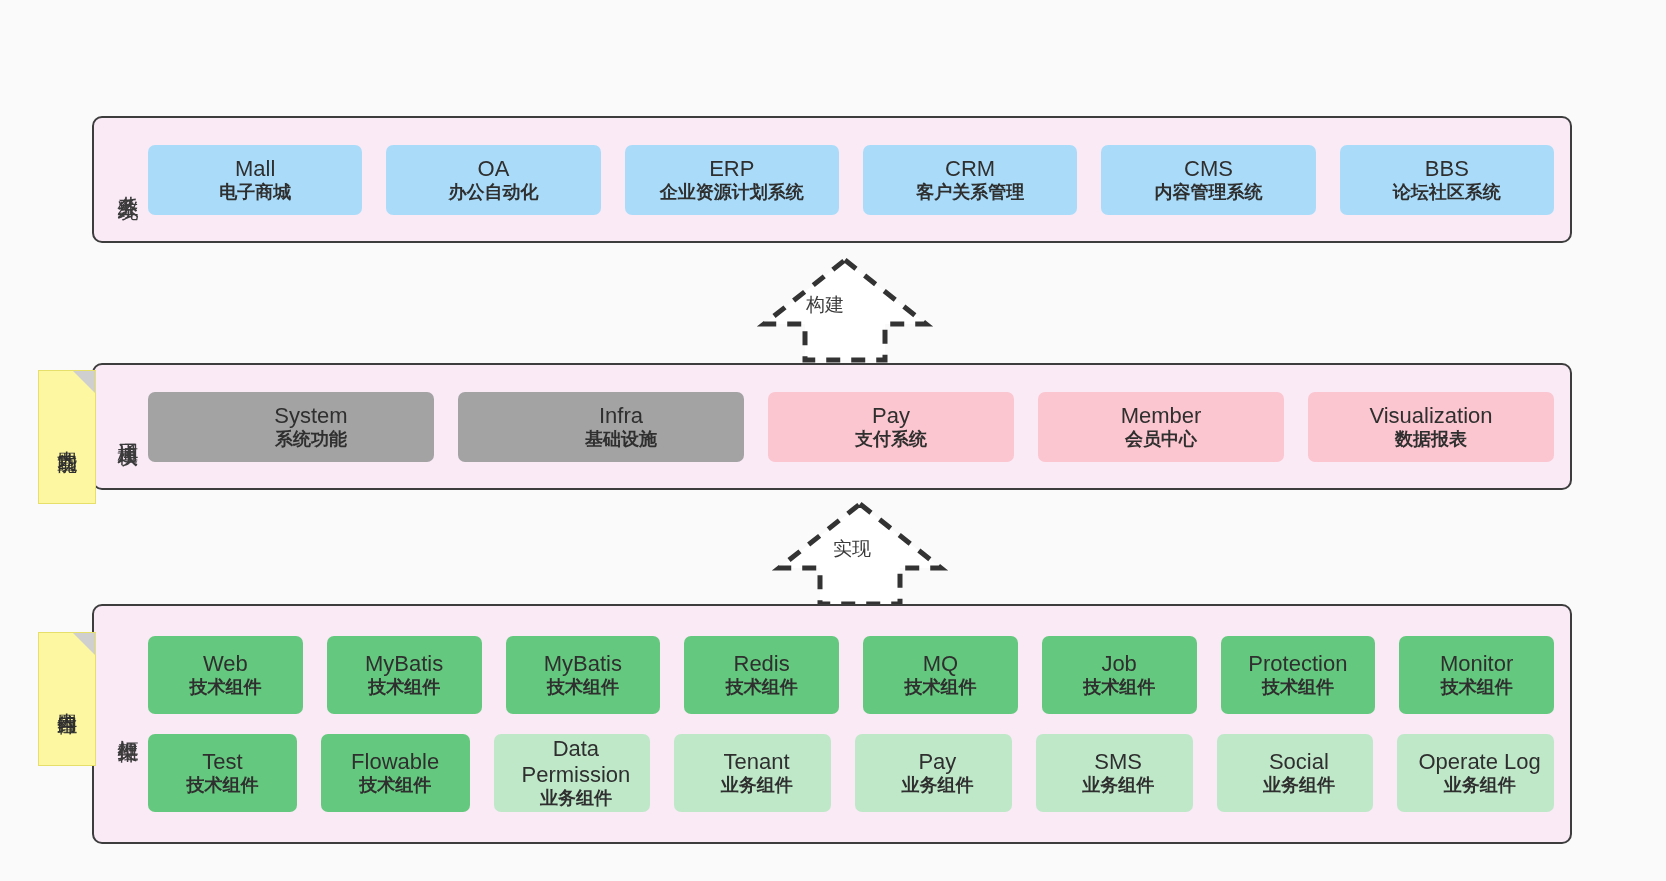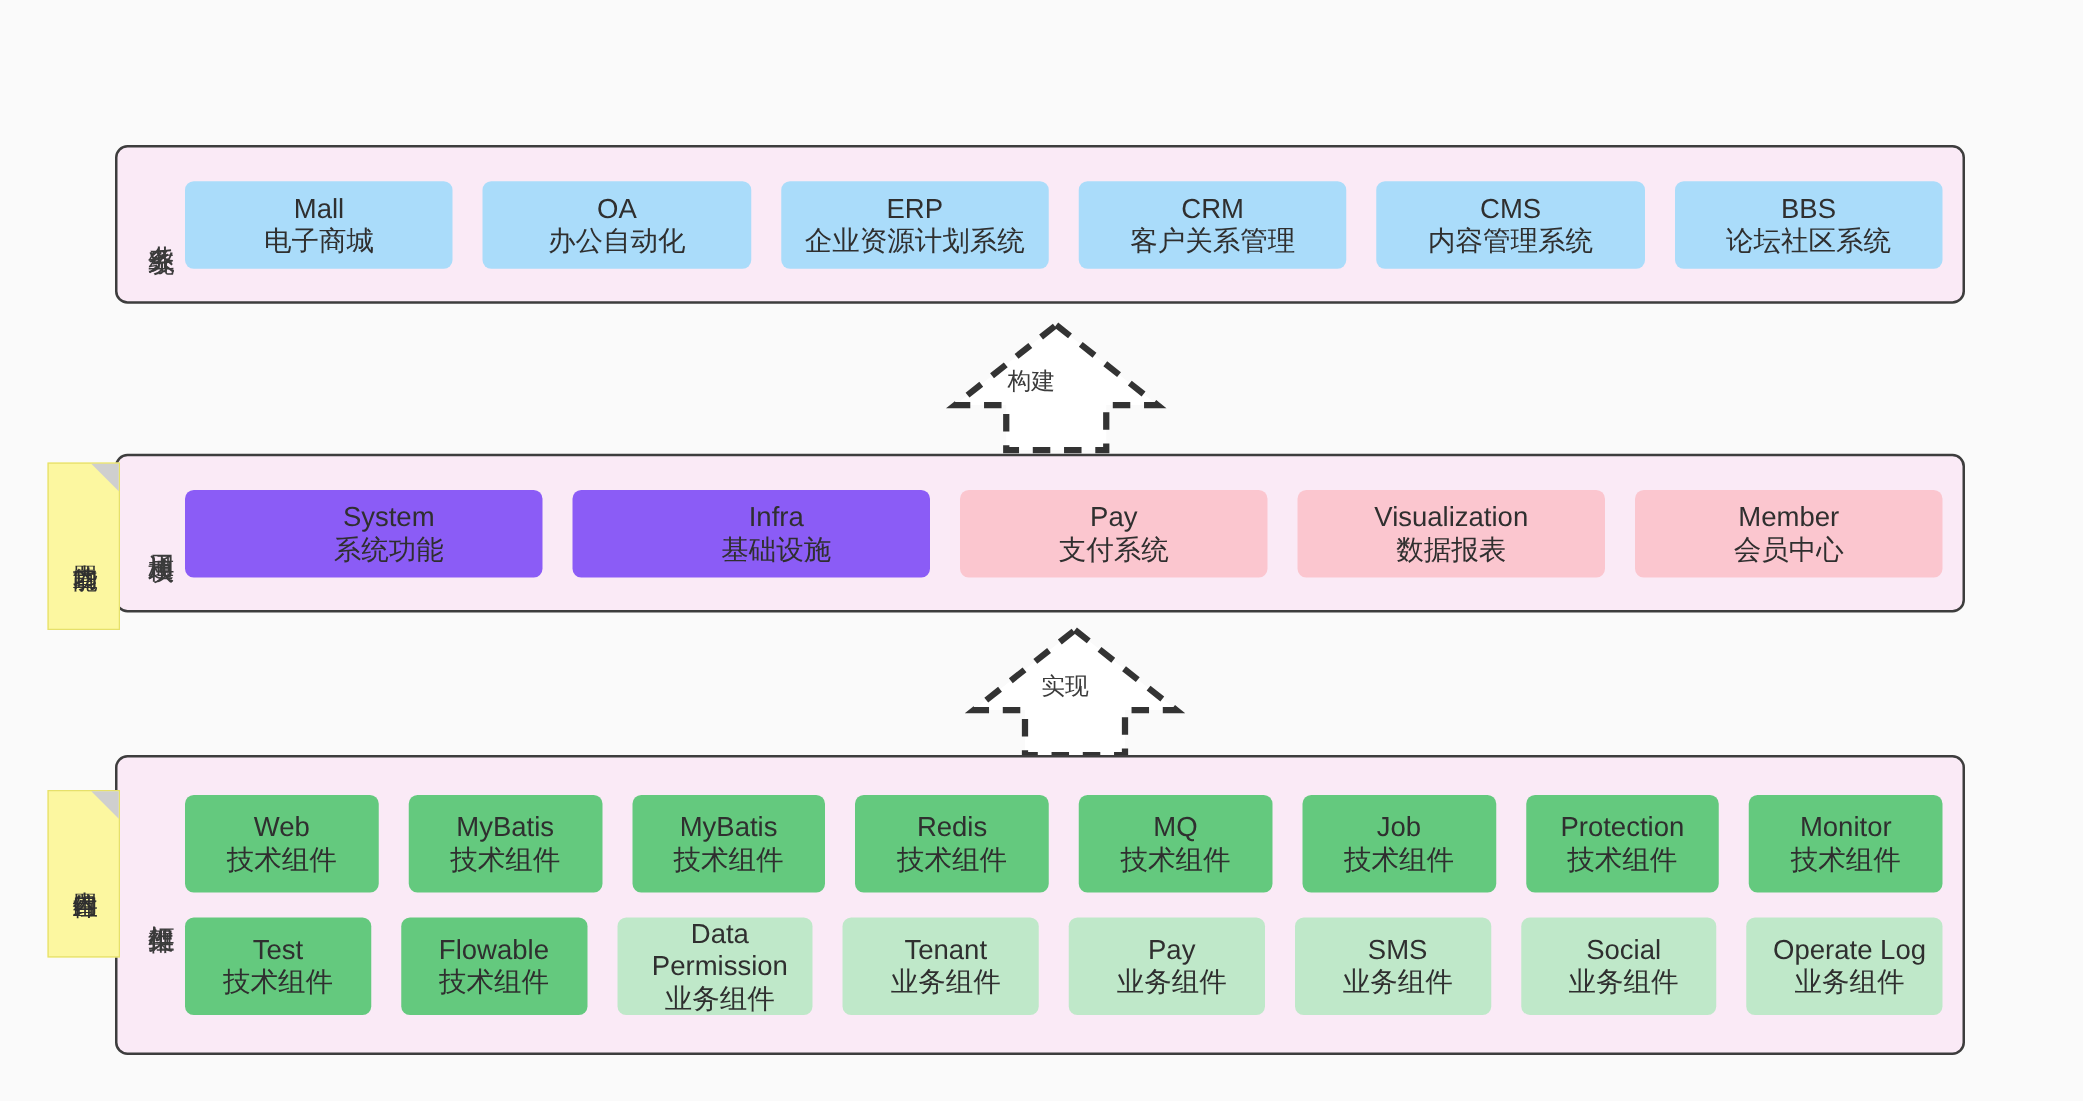--- a/index.html
+++ b/index.html
@@ -59,34 +59,34 @@
     display: flex;
     flex-direction: column;
     align-items: center;
     justify-content: center;
     text-align: center;
     color: #2f2f2f;
     line-height: 1.18;
     padding: 6px 4px;
   }
   .cell .t1 { font-size: 22px; }
-  .cell .t2 { font-size: 22px; }
+  .cell .t2 { font-size: 18px; font-weight: bold; }
 
   
   #layer-business { left: 92px;  top: 116px; width: 1480px; height: 127px; }
   #layer-common   { left: 92px;  top: 363px; width: 1480px; height: 127px; }
   #layer-framework{ left: 92px;  top: 604px; width: 1480px; height: 240px; }
 
   #layer-business .row  { height: 70px; }
   #layer-common   .row  { height: 70px; }
   #layer-framework .row { height: 78px; }
 
   
   .c-blue      { background: #aadcfa; }
-  .c-red       { background: #8b5cf6; padding-left: 44px; }
+  .c-red       { background: #a3a3a3; padding-left: 44px; }
   .c-pink      { background: #fbc6cf; }
   .c-green     { background: #64c97e; }
   .c-greenlite { background: #bfe8c9; padding-left: 12px; }
 
   
   .note {
     position: absolute;
     width: 58px;
     background: #fcf7a0;
     border: 1px solid #e6e06a;
@@ -181,26 +181,26 @@
         </div>
         <div class="cell c-red">
           <span class="t1">Infra</span>
           <span class="t2">基础设施</span>
         </div>
         <div class="cell c-pink">
           <span class="t1">Pay</span>
           <span class="t2">支付系统</span>
         </div>
         <div class="cell c-pink">
+          <span class="t1">Member</span>
+          <span class="t2">会员中心</span>
+        </div>
+        <div class="cell c-pink">
           <span class="t1">Visualization</span>
           <span class="t2">数据报表</span>
-        </div>
-        <div class="cell c-pink">
-          <span class="t1">Member</span>
-          <span class="t2">会员中心</span>
         </div>
       </div>
     </div>
   </div>
 
   <div class="arrow" id="arrow-impl">
     <svg width="170" height="108" viewBox="0 0 170 108" aria-hidden="true">
       <path d="M85 4 L166 68 L125 68 L125 104 L45 104 L45 68 L4 68 Z" fill="#ffffff" stroke="#333333" stroke-width="5" stroke-dasharray="14,11" stroke-linejoin="miter"></path>
     </svg>
     <span class="arrow-label">实现</span>

